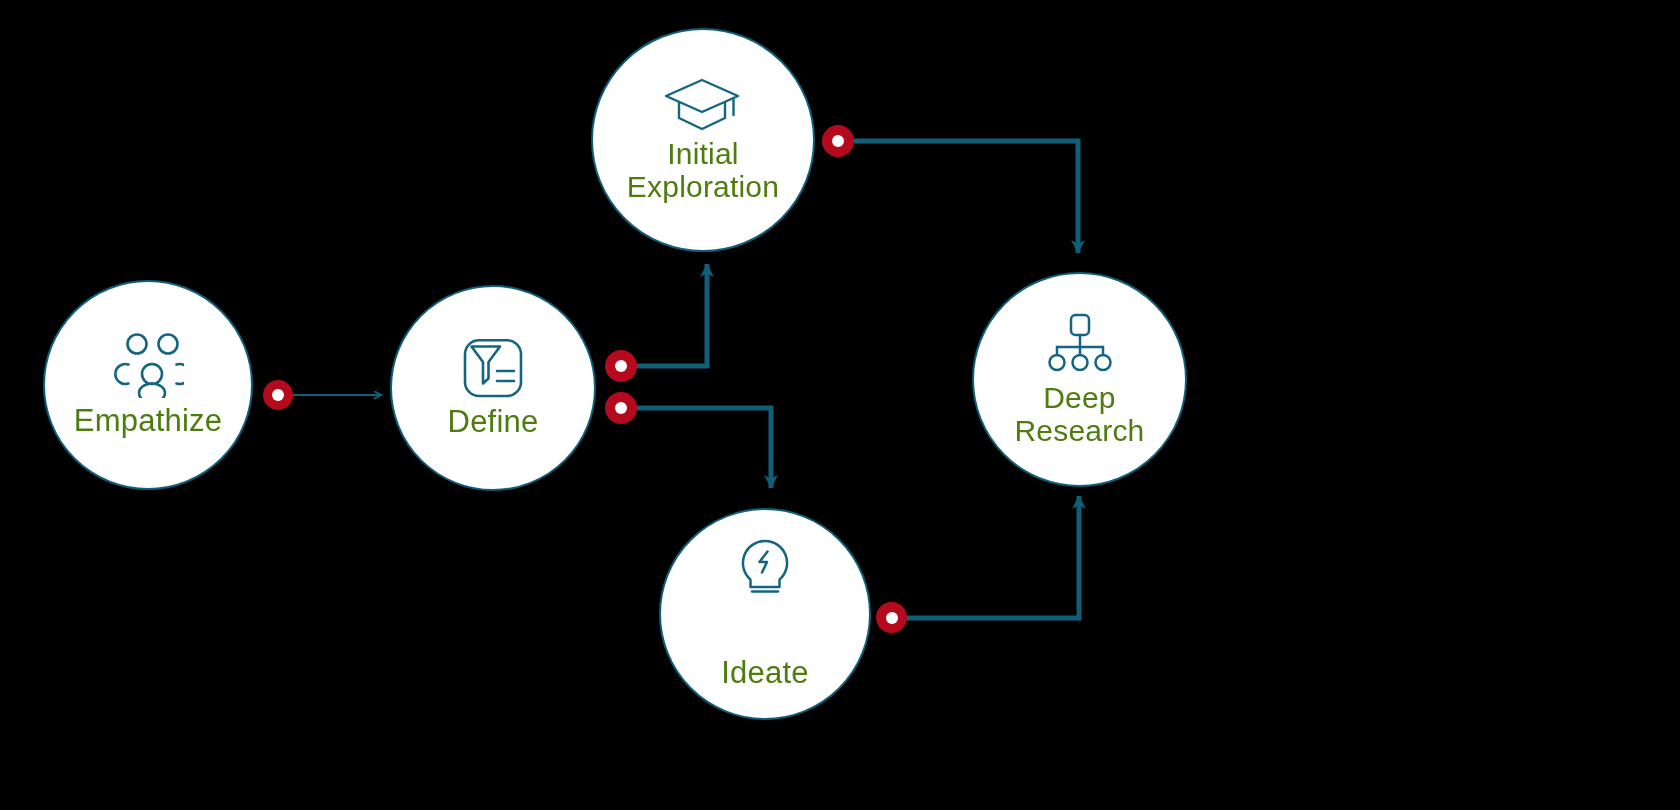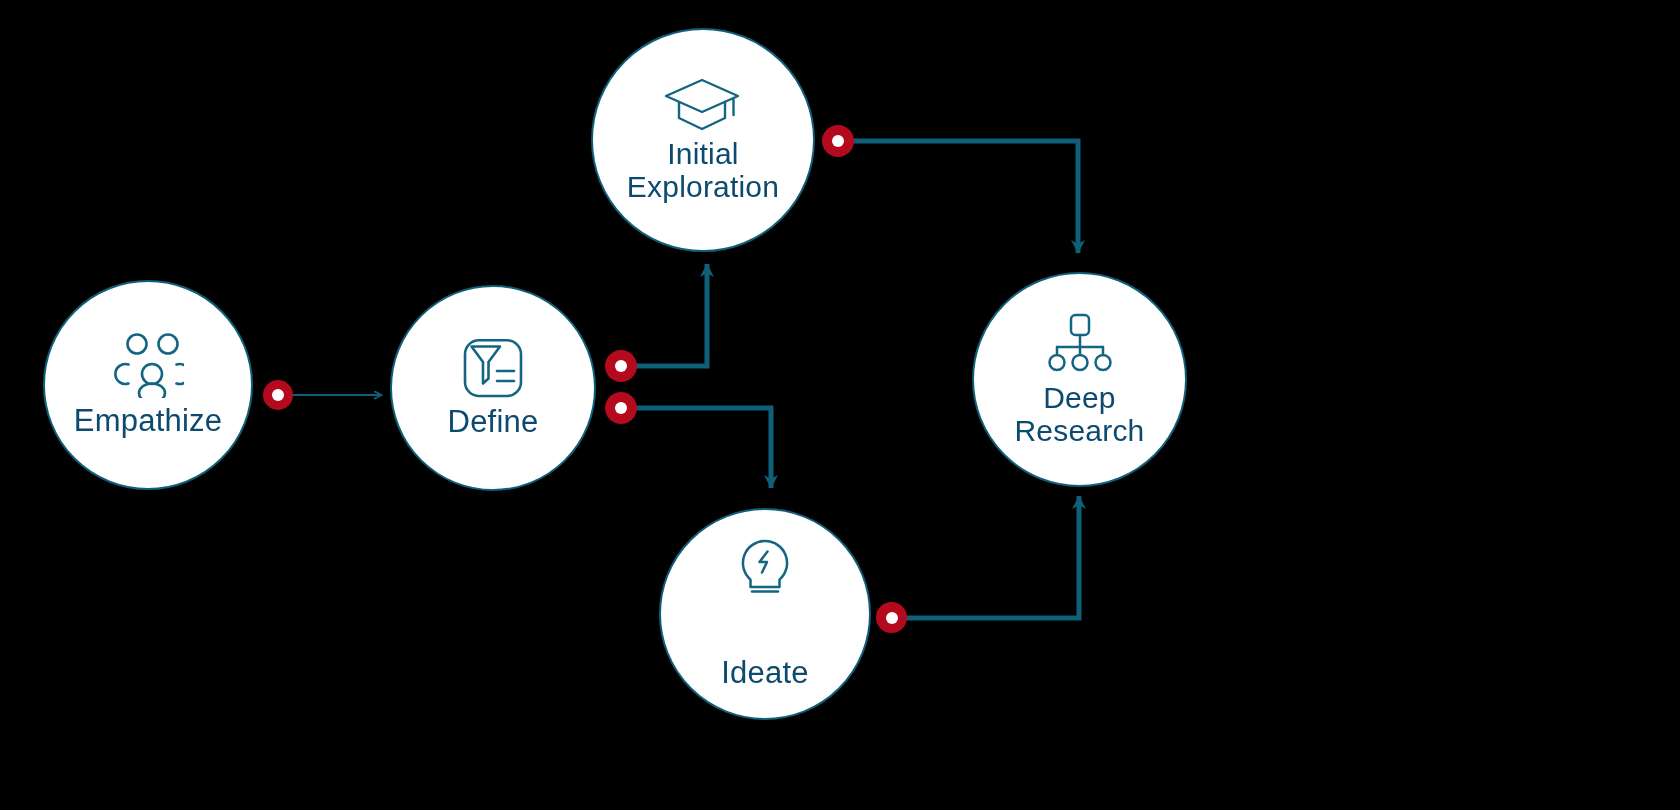--- a/index.html
+++ b/index.html
@@ -18,21 +18,21 @@
     box-sizing:border-box;
     display:flex;flex-direction:column;
     align-items:center;justify-content:center;
     z-index:5;
   }
   .node-icon{
     display:block;
     line-height:0;
   }
   .node-label{
-    color:#0c4a6e;
+    color:#4d7c0f;
     text-align:center;
     letter-spacing:.2px;
     font-weight:400;
     white-space:pre-line;
   }
 
   
   #node-empathize{left:43px;top:280px;width:210px;height:210px;border:2.5px solid #0f5f79;}
   #node-empathize .node-icon{margin-bottom:6px;}
   #node-empathize .node-label{font-size:31px;line-height:34px;}

